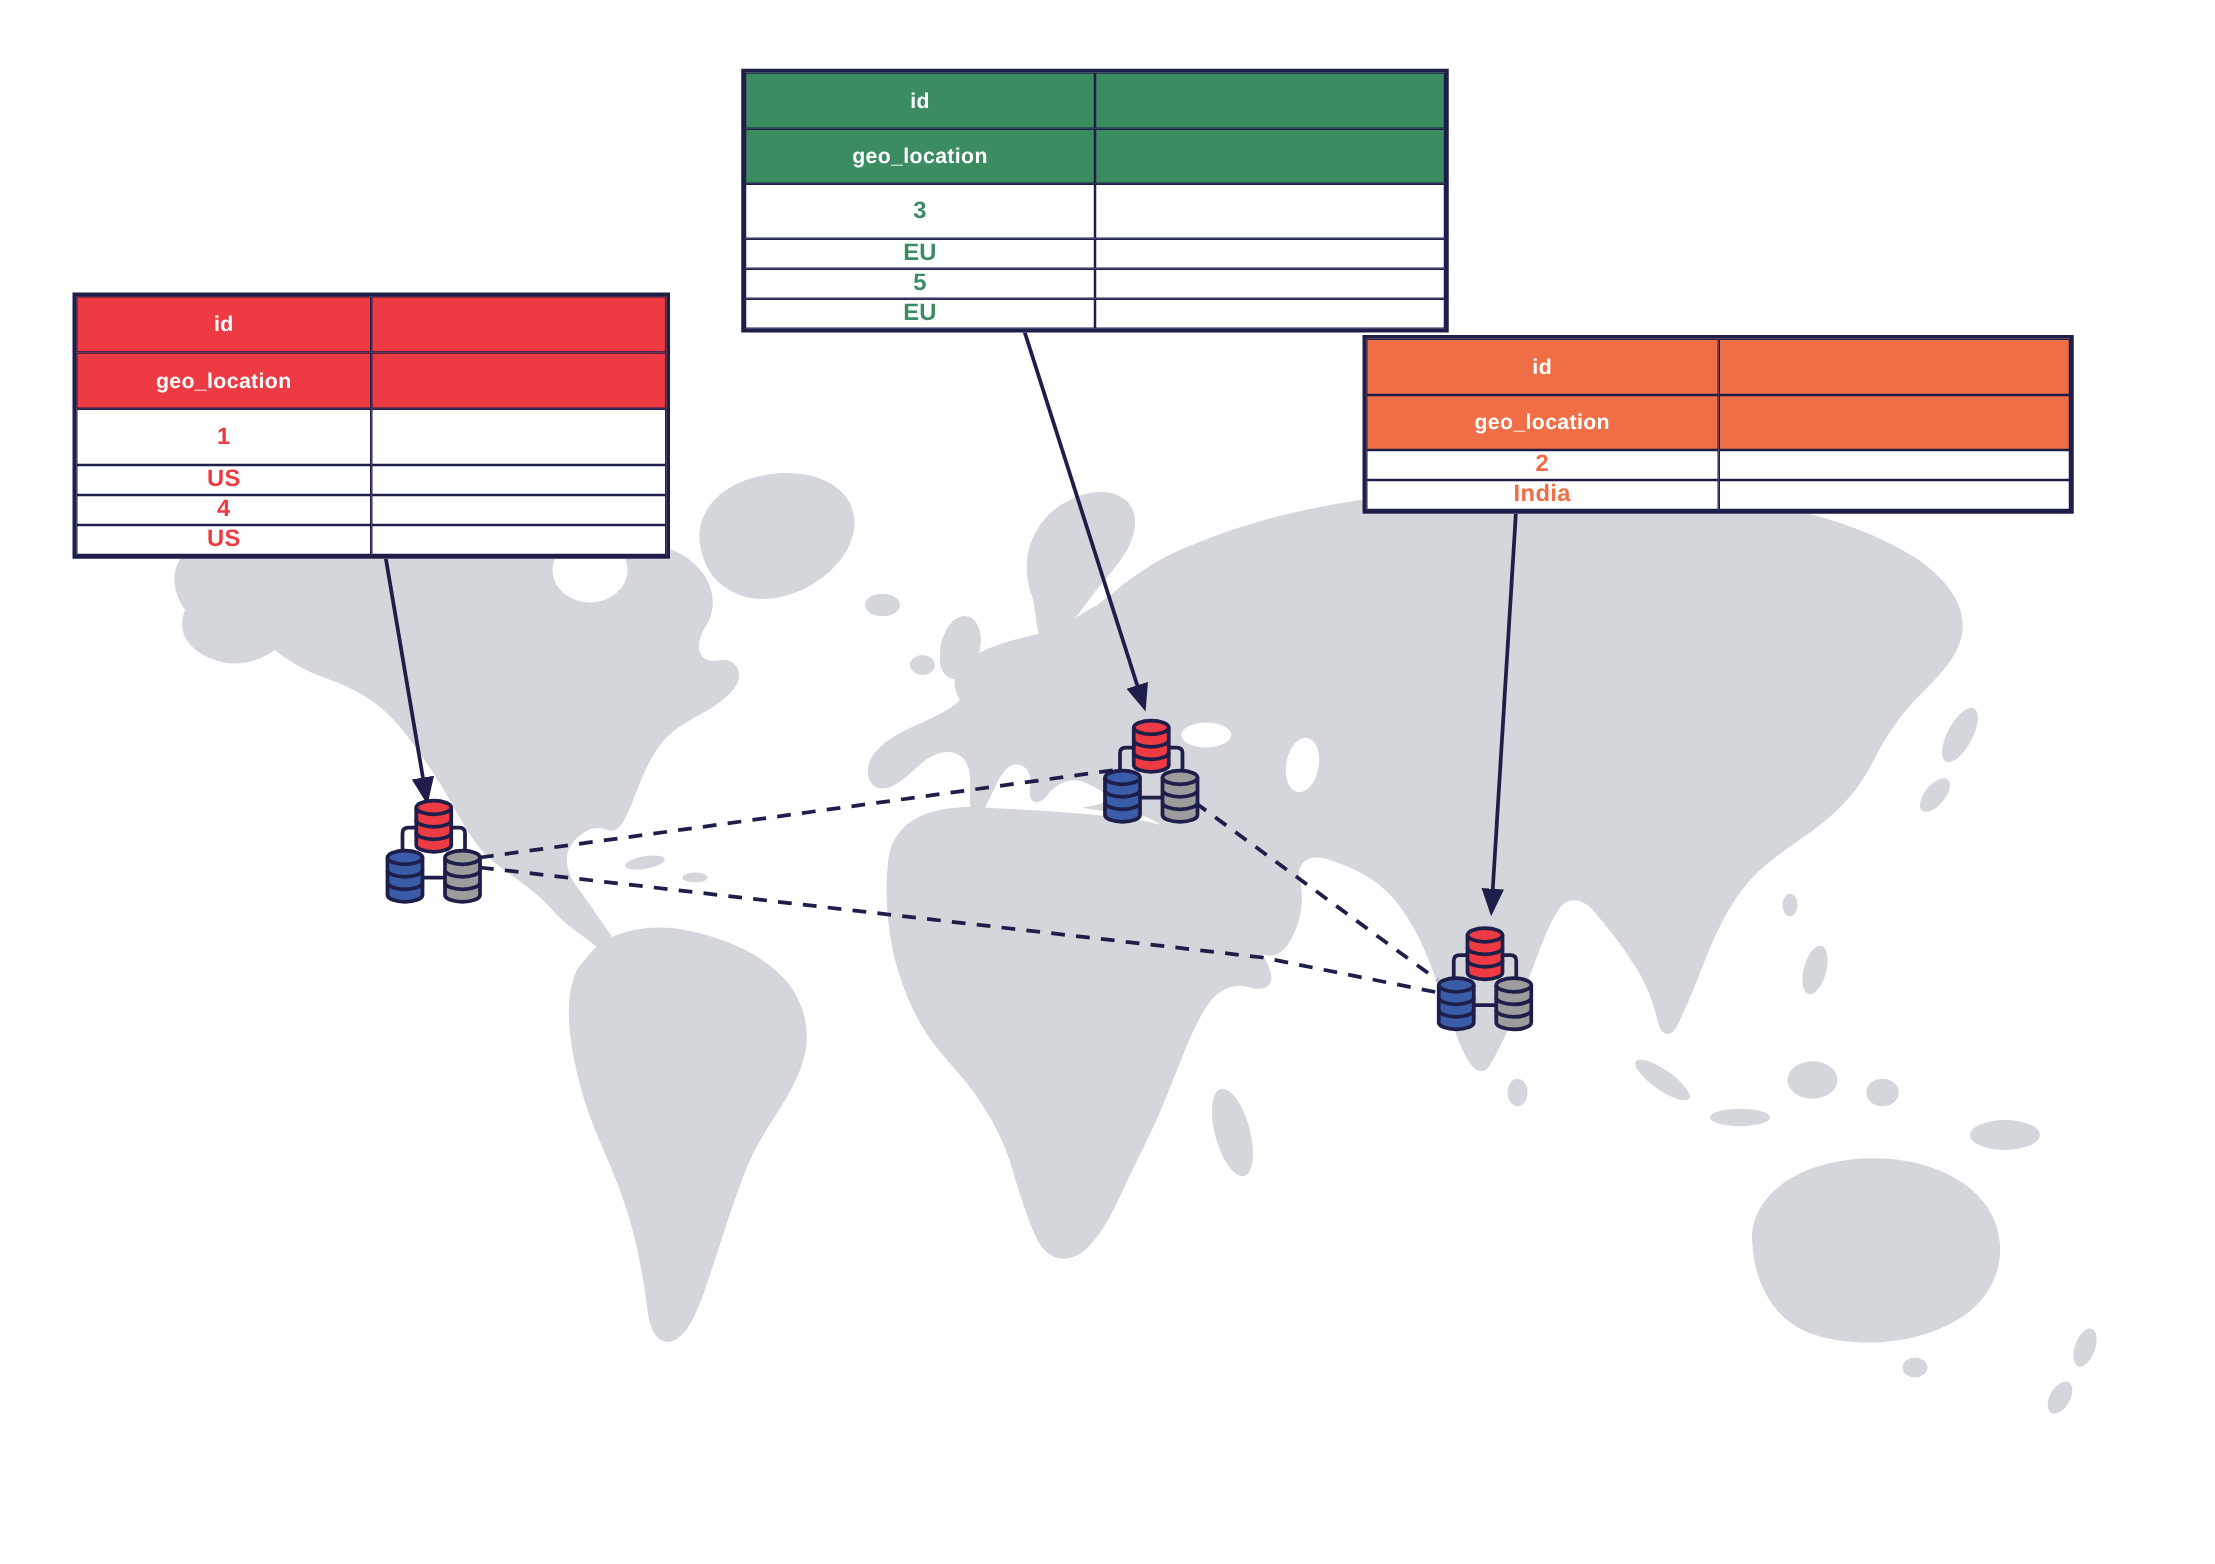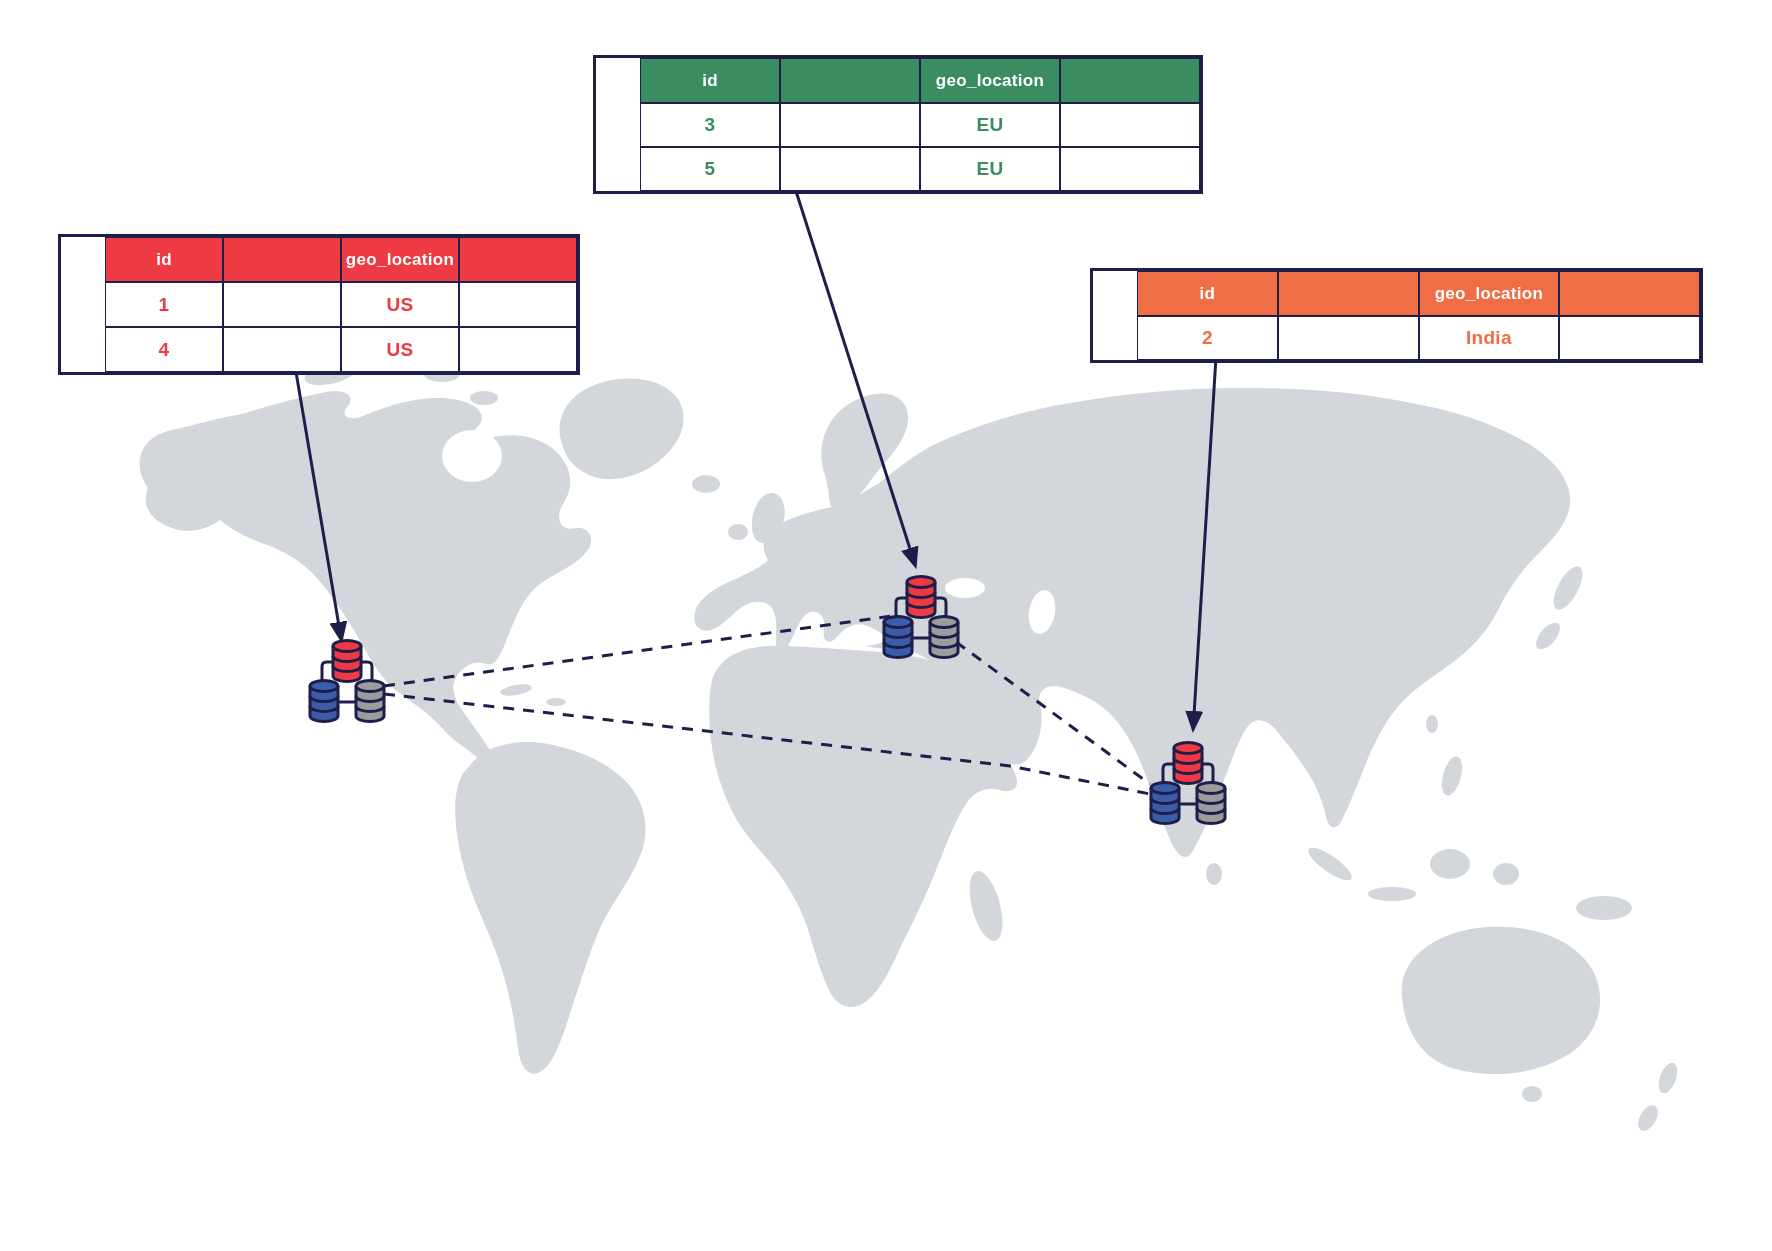--- a/index.html
+++ b/index.html
@@ -6,24 +6,23 @@
   #canvas{
     position:relative;
     width:1772px;height:1251px;
     background:#ffffff;
     font-family:"Liberation Sans", sans-serif;
     overflow:hidden;
   }
   #map-layer{position:absolute;inset:0;z-index:1;}
   .shard-table{
     position:absolute;z-index:5;
-    display:grid;grid-template-columns:repeat(4,1fr);
+    display:grid;grid-template-columns:repeat(2,1fr);
     background:#ffffff;
     border:3px solid #1E1E4B;
-    padding-left:44px;
   }
   .cell{
     border:1px solid #1E1E4B;
     display:flex;align-items:center;justify-content:center;
     box-sizing:border-box;
   }
   .hd{color:#ffffff;font-size:17px;font-weight:600;letter-spacing:.3px;}
   .val{font-weight:700;font-size:19px;letter-spacing:.3px;}
   .t-us{left:58px;top:234px;width:472px;grid-template-rows:45px 45px 45px;}
   .t-eu{left:593px;top:55px;width:560px;grid-template-rows:45px 44px 44px;}

